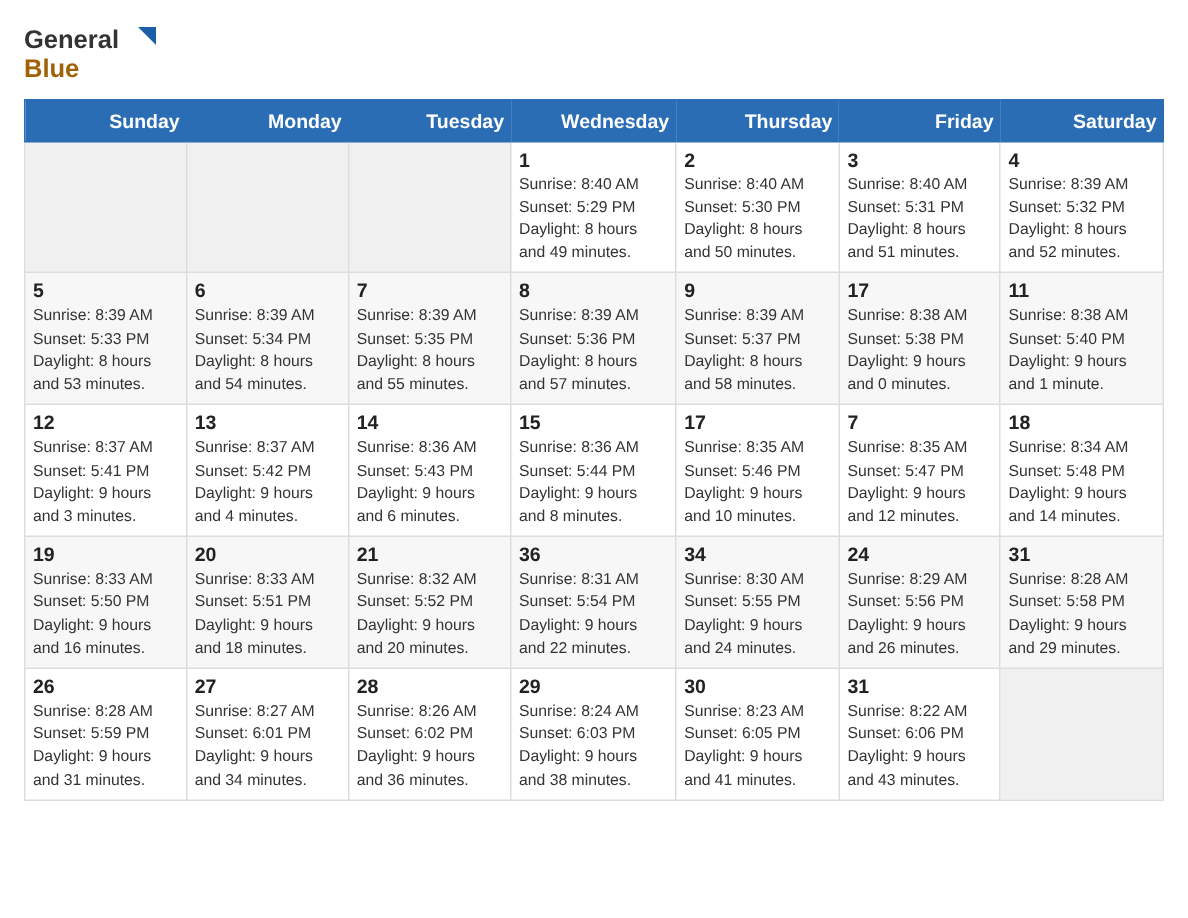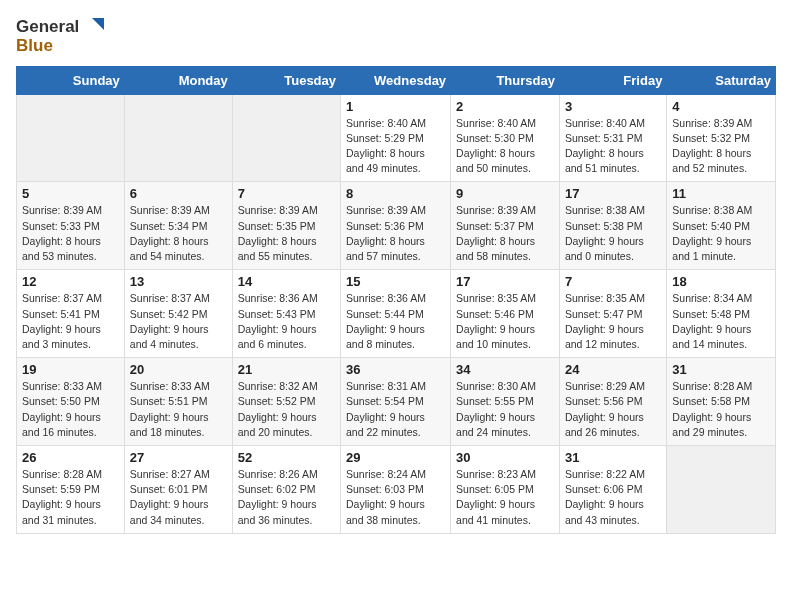--- a/index.html
+++ b/index.html
@@ -317,21 +317,21 @@
 and 31 minutes.</div>
           </td>
           <td>
             <div class="day-number">27</div>
             <div class="day-info" style="white-space: pre-line;">Sunrise: 8:27 AM
 Sunset: 6:01 PM
 Daylight: 9 hours
 and 34 minutes.</div>
           </td>
           <td>
-            <div class="day-number">52</div>
+            <div class="day-number">28</div>
             <div class="day-info" style="white-space: pre-line;">Sunrise: 8:26 AM
 Sunset: 6:02 PM
 Daylight: 9 hours
 and 36 minutes.</div>
           </td>
           <td>
             <div class="day-number">29</div>
             <div class="day-info" style="white-space: pre-line;">Sunrise: 8:24 AM
 Sunset: 6:03 PM
 Daylight: 9 hours

